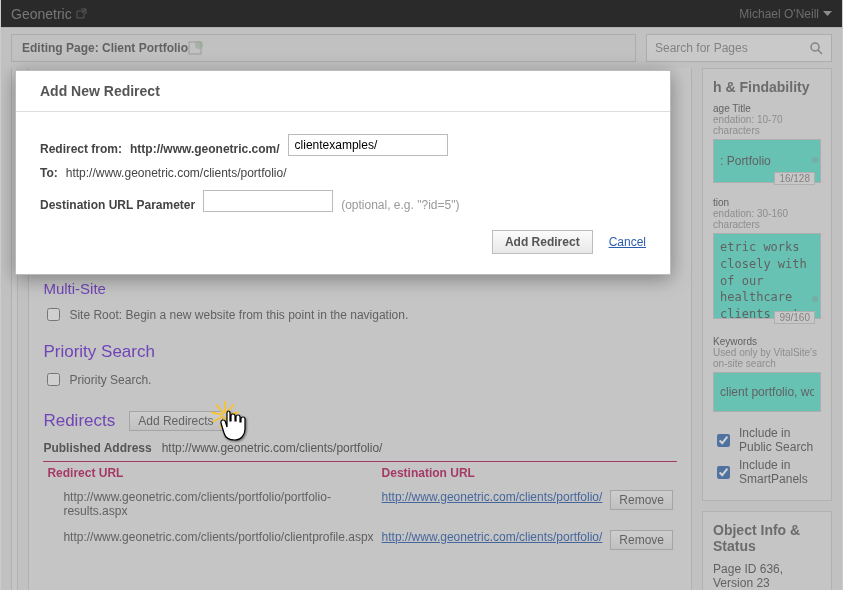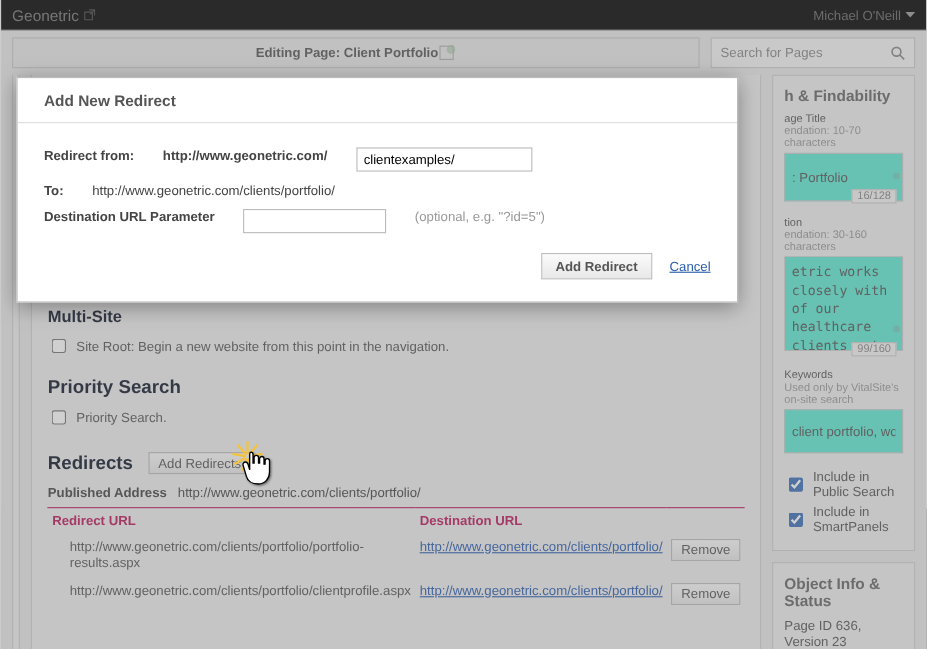--- a/index.html
+++ b/index.html
@@ -7,21 +7,21 @@
   .app{width:843px;height:590px;position:relative;overflow:hidden;background:#e9e9e9;border-left:1px solid #ccc;border-right:1px solid #ccc}
 
   
   .topbar{height:28px;background:#000000;border-bottom:1px solid #d0d0d0;display:flex;align-items:center;padding:0 10px;justify-content:space-between}
   .brand{font-size:14px;color:#777;display:flex;align-items:center;gap:4px}
   .brand svg{opacity:.5}
   .userbox{display:flex;align-items:center;gap:4px;color:#666}
 
   
   .subbar{display:flex;gap:10px;padding:6px 10px}
-  .titlebar{flex:1;height:28px;background:#e8e8e8;border:1px solid #c9c9c9;display:flex;align-items:center;padding:0 10px;color:#555;font-weight:bold;justify-content:center}
+  .titlebar{flex:1;height:28px;background:#e8e8e8;border:1px solid #c9c9c9;display:flex;align-items:center;padding:0 10px;color:#555;font-weight:bold;justify-content:flex-start}
   .titlebar .ticon{opacity:.6}
   .searchbox{width:186px;height:28px;border:1px solid #c9c9c9;background:#f5f5f5;display:flex;align-items:center;padding:0 8px;color:#888;justify-content:space-between}
 
   
   .cols{display:flex;gap:10px;padding:0 10px 10px 10px}
   .leftstub{width:10px;border:1px solid #cfcfcf;border-top:none;background:#eee}
   .maincol{flex:1;border:1px solid #cfcfcf;border-top:none;background:#eee;padding:10px 14px}
   .rightcol{width:192px;display:flex;flex-direction:column;gap:10px}
 
   .panel{border:1px solid #cfcfcf;background:#eee;padding:10px;position:relative}
@@ -29,42 +29,42 @@
   .lbl{color:#555;font-size:10px}
   .hint{color:#999;font-size:10px}
   .txt{width:100%;border:1px solid #c9c9c9;background:#5eead4;padding:5px 6px;font-size:12px;color:#555;margin-top:3px}
   .count{position:absolute;right:6px;font-size:10px;color:#888;border:1px solid #ccc;background:#f3f3f3;padding:0 4px}
   .resize{position:absolute;right:3px;width:10px;height:10px;opacity:.35}
   .resize::before{content:"";position:absolute;right:0;bottom:0;border-right:6px dotted #999;border-bottom:6px dotted #999;width:0;height:0}
 
   .chk{display:flex;align-items:center;gap:6px;margin:4px 0;color:#555}
   .chk input{accent-color:#3b6fb6}
 
-  h2.section{font-size:17px;color:#0f172a;font-weight:700;margin:6px 0 8px 0}
+  h2.section{font-size:17px;color:#6d28d9;font-weight:400;margin:6px 0 8px 0}
   h2.section.small{font-size:15px}
 
   .btn{display:inline-block;border:1px solid #bdbdbd;background:linear-gradient(#fbfbfb,#e8e8e8);padding:4px 12px;color:#555;font-weight:bold;font-size:12px;cursor:pointer}
   .btn.small{padding:2px 8px;font-weight:normal}
 
   .fieldrow{margin:4px 0;color:#444}
   .fieldrow b{color:#444}
   a.link{color:#2a5db0;text-decoration:underline}
 
   table.redir{width:100%;border-collapse:collapse;margin-top:6px}
   table.redir th{text-align:left;color:#be185d;font-weight:bold;padding:4px 4px;border-top:1px solid #be185d}
   table.redir td{padding:6px 4px;vertical-align:top;color:#555;font-size:12px}
 
   
   .objinfo{border:1px solid #cfcfcf;background:#eee;padding:10px}
 
   
   .overlay{position:absolute;inset:0;background:rgba(120,120,120,0.35)}
   .modal{position:absolute;left:14px;top:70px;width:656px;background:#fff;border:1px solid #bbb;box-shadow:0 4px 18px rgba(0,0,0,.35);padding:0 24px 20px 24px}
   .modal h3{margin:0 -24px 22px -24px;padding:12px 24px;border-bottom:1px solid #ddd;color:#555;font-size:14px;font-weight:bold}
-  .mrow{display:flex;align-items:flex-start;gap:26px;margin:10px 0;color:#444}
+  .mrow{display:flex;align-items:flex-end;gap:8px;margin:10px 0;color:#444}
   .mrow .mlabel{font-weight:bold;min-width:0}
   .mrow input{border:1px solid #bbb;padding:3px 6px;font-size:12px}
   .mactions{display:flex;justify-content:flex-end;align-items:center;gap:16px;margin-top:18px}
 
   
   .cursor{position:absolute;left:212px;top:402px;pointer-events:none}
   .burst{position:absolute;left:-4px;top:-2px;width:34px;height:34px}
   .burst span{position:absolute;left:15px;top:15px;width:2px;height:12px;background:#f5c33b;transform-origin:1px 0}
   .hand svg{filter:drop-shadow(1px 1px 1px rgba(0,0,0,.5))}
 </style>

